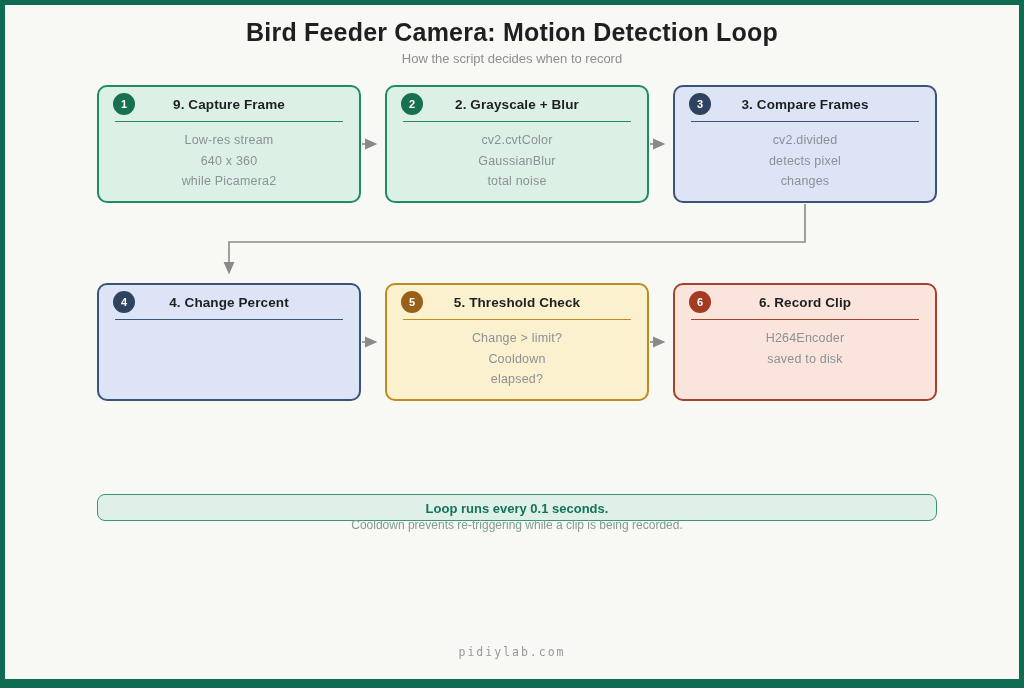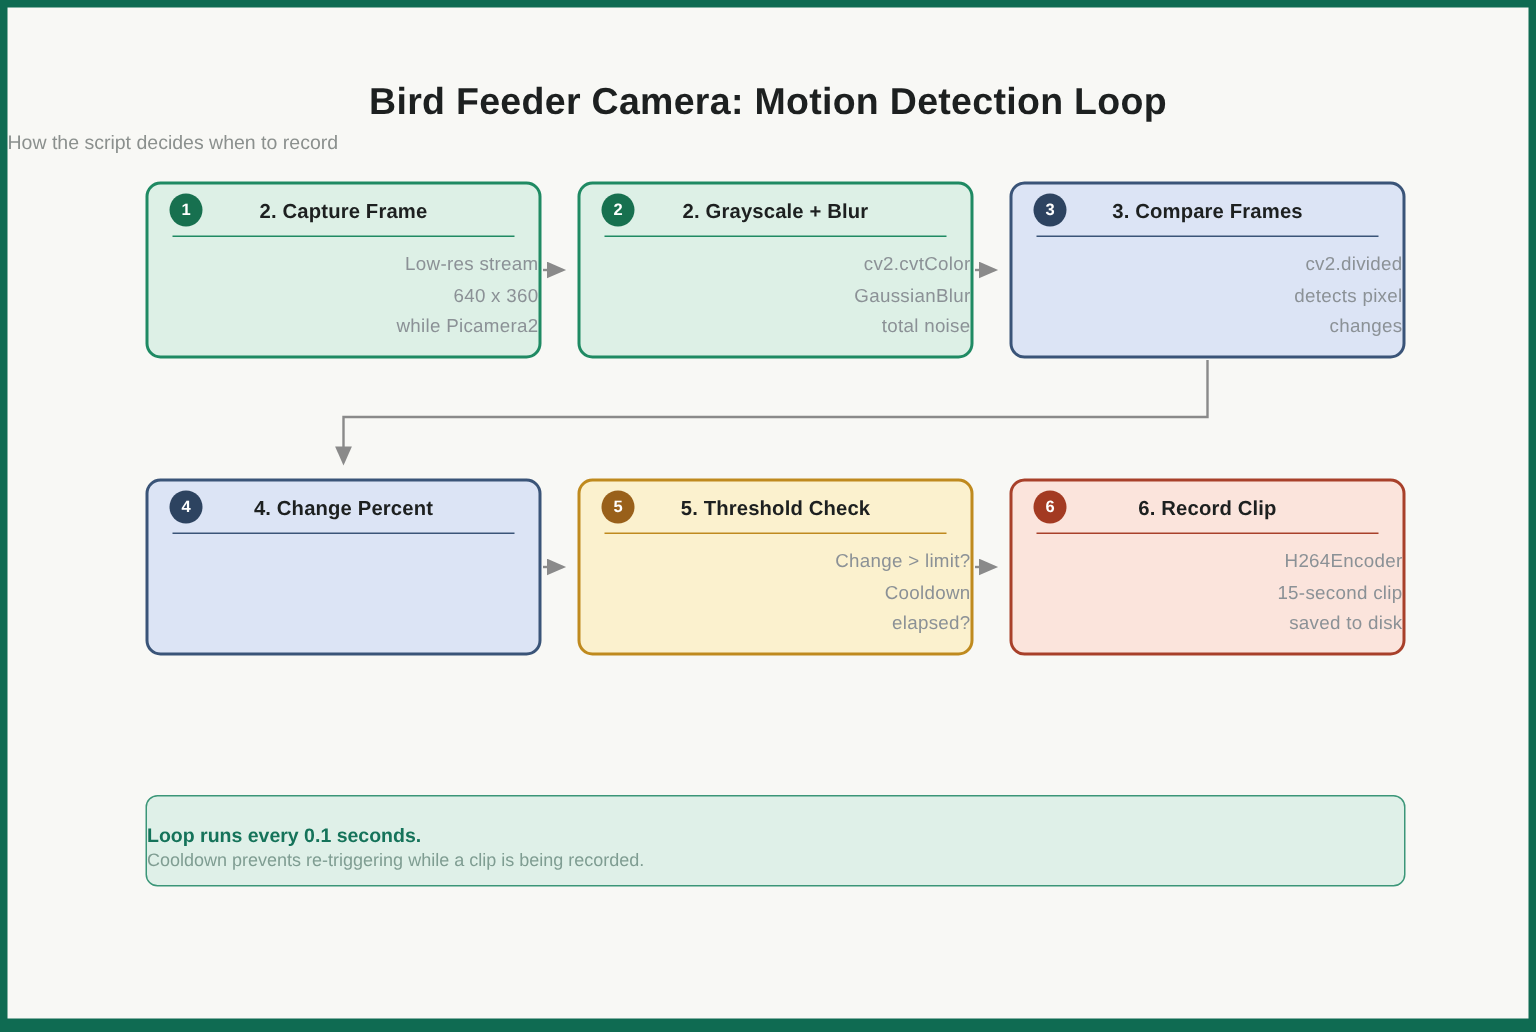--- a/index.html
+++ b/index.html
@@ -6,32 +6,33 @@
   body {
     width: 1024px; height: 688px;
     box-sizing: border-box;
     background: var(--page-bg);
     border: 5px solid var(--frame);
     border-bottom-width: 9px;
     font-family: "Liberation Sans", "DejaVu Sans", sans-serif;
     position: relative;
     overflow: hidden;
   }
-  .stage { position: absolute; inset: 0; margin-top: 36px; }
+  .stage { position: absolute; inset: 0; }
 
   
   .page-title {
     margin: 0; padding-top: 13px;
     text-align: center;
     font-size: 25px; font-weight: 800;
     letter-spacing: 0.2px;
     color: var(--title);
   }
   .page-subtitle {
     margin-top: 4px;
+    text-align: center;
     font-size: 13px;
     color: var(--subtitle);
   }
 
   
   .card {
     position: absolute;
     width: 264px; height: 118px;
     box-sizing: border-box;
     border-radius: 10px;
@@ -63,21 +64,21 @@
     font-size: 13.5px; font-weight: 700;
     color: var(--title);
     letter-spacing: 0.1px;
   }
   .divider { height: 1px; margin: 0 16px; }
   .card.green  .divider { background: var(--green-border); }
   .card.blue   .divider { background: var(--blue-border); }
   .card.yellow .divider { background: var(--yellow-border); }
   .card.red    .divider { background: var(--red-border); }
 
-  .card-lines { margin-top: 8px; text-align: right; }
+  .card-lines { margin-top: 8px; text-align: center; }
   .card-lines div {
     font-size: 12.5px; line-height: 20.5px;
     color: var(--muted);
     letter-spacing: 0.2px;
   }
 
   
   .pos-1 { left: 92px;  top: 80px; }
   .pos-2 { left: 380px; top: 80px; }
   .pos-3 { left: 668px; top: 80px; }
@@ -89,27 +90,27 @@
   .connectors {
     position: absolute; inset: 0;
     pointer-events: none;
     color: var(--arrow);
   }
 
   
   .note {
     position: absolute;
     left: 92px; top: 489px;
-    width: 840px; height: 61px;
+    width: 840px; height: 27px;
     box-sizing: border-box;
     background: var(--note-bg);
     border: 1.5px solid var(--note-border);
     border-radius: 8px;
-    text-align: left;
-    padding-top: 18px;
+    text-align: center;
+    padding-top: 6px;
   }
   .note-title {
     font-size: 13px; font-weight: 700;
     color: var(--note-title);
   }
   .note-body {
     margin-top: 2px;
     font-size: 12px;
     color: var(--note-muted);
   }
@@ -144,21 +145,21 @@
       <path d="M645 139 L658 139" marker-end="url(#ah)"></path>
       <path d="M800 199 L800 237 L224 237 L224 267" marker-end="url(#ah)"></path>
       <path d="M357 337 L370 337" marker-end="url(#ah)"></path>
       <path d="M645 337 L658 337" marker-end="url(#ah)"></path>
     </g>
   </svg>
 
   <div class="card green pos-1">
     <div class="card-head">
       <span class="badge">1</span>
-      <span class="card-title">2. Capture Frame</span>
+      <span class="card-title">9. Capture Frame</span>
     </div>
     <div class="divider"></div>
     <div class="card-lines">
       <div>Low-res stream</div>
       <div>640 x 360</div>
       <div>while Picamera2</div>
     </div>
   </div>
 
   <div class="card green pos-2">
@@ -209,21 +210,20 @@
   </div>
 
   <div class="card red pos-6">
     <div class="card-head">
       <span class="badge">6</span>
       <span class="card-title">6. Record Clip</span>
     </div>
     <div class="divider"></div>
     <div class="card-lines">
       <div>H264Encoder</div>
-      <div>15-second clip</div>
       <div>saved to disk</div>
     </div>
   </div>
 
   <div class="note">
     <div class="note-title">Loop runs every 0.1 seconds.</div>
     <div class="note-body">Cooldown prevents re-triggering while a clip is being recorded.</div>
   </div>
 
   <div class="footer">pidiylab.com</div>

